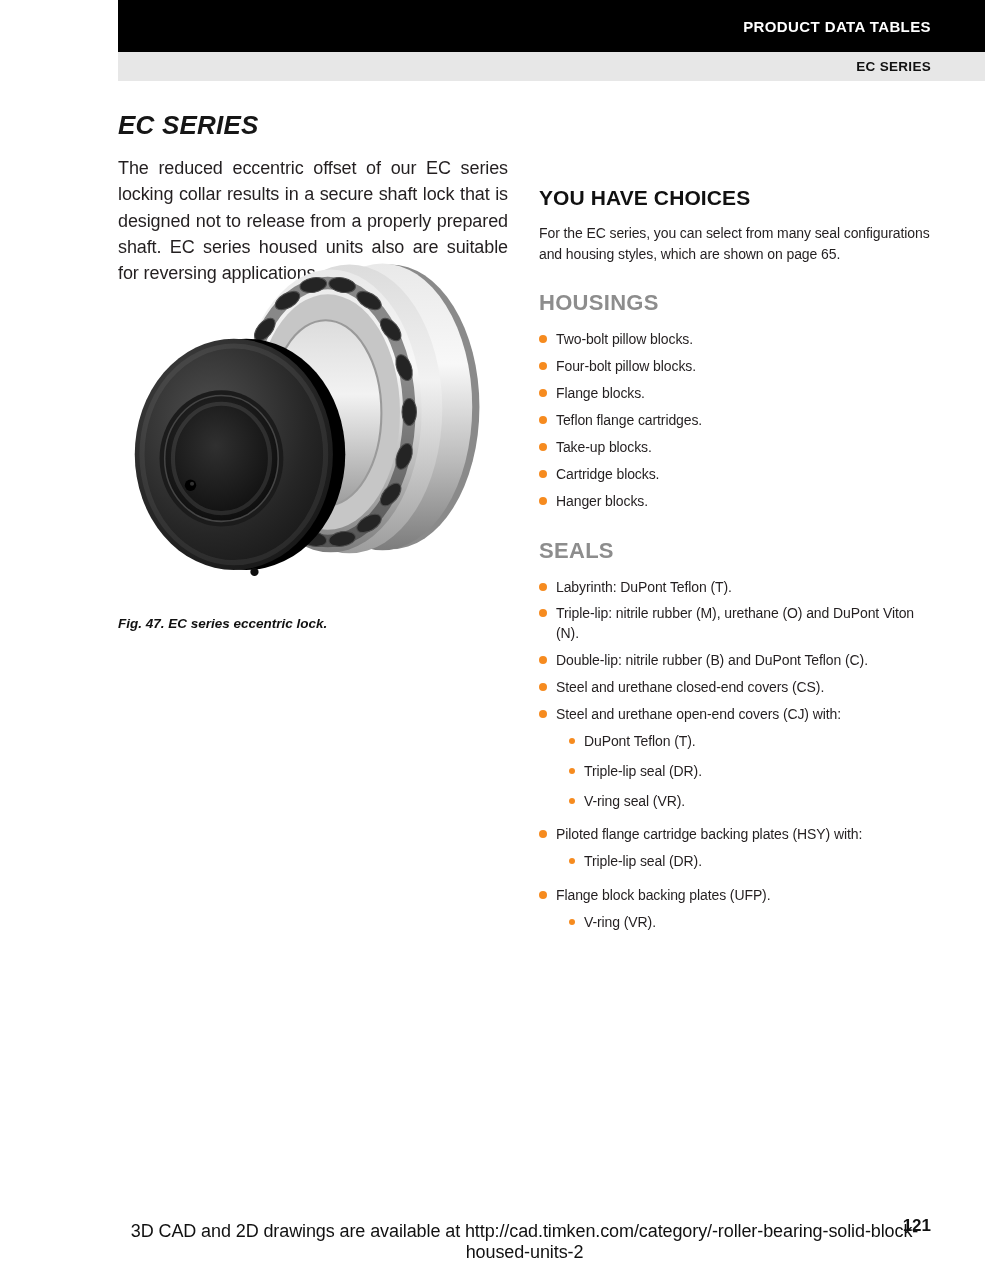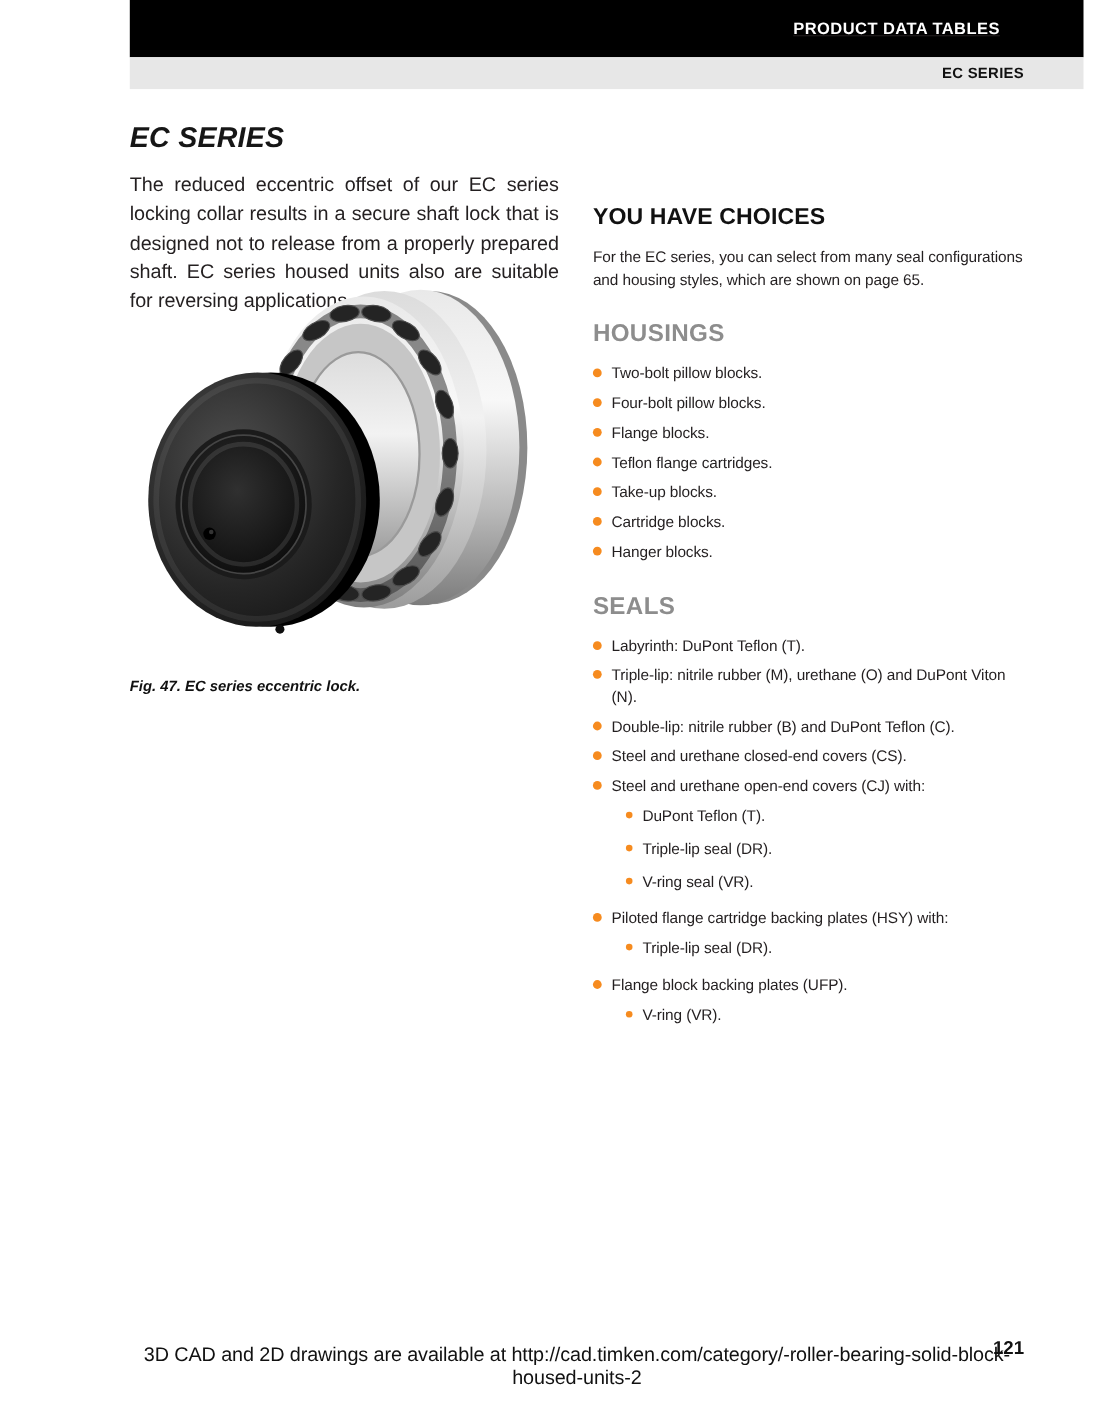--- a/index.html
+++ b/index.html
@@ -9,21 +9,21 @@
     --bar-gray:#e7e7e7;
     --text-dark:#231f20;
   }
   *{box-sizing:border-box;}
   html,body{margin:0;padding:0;background:#ffffff;}
   body{font-family:"Liberation Sans", sans-serif;color:var(--text-dark);}
   .page{position:relative;width:1000px;height:1280px;background:#ffffff;overflow:hidden;}
 
   
   .topbar{position:absolute;left:118px;top:0;width:867px;height:52px;background:var(--bar-black);
-          display:flex;align-items:center;justify-content:flex-end;padding-right:76px;text-decoration:underline;}
+          display:flex;align-items:center;justify-content:flex-end;padding-right:54px;}
   .topbar-label{color:#ffffff;font-weight:bold;font-size:15px;letter-spacing:.4px;}
   .subbar{position:absolute;left:118px;top:52px;width:867px;height:29px;background:var(--bar-gray);
           display:flex;align-items:center;justify-content:flex-end;padding-right:54px;}
   .subbar-label{color:#111;font-weight:bold;font-size:13.5px;letter-spacing:.3px;}
 
   
   .left-col{position:absolute;left:118px;top:110px;width:390px;}
   .ec-title{margin:0 0 14px 0;font-size:26px;font-style:italic;font-weight:bold;color:#161616;letter-spacing:.2px;}
   .left-intro{margin:0;font-size:18px;line-height:1.46;text-align:justify;letter-spacing:-0.1px;}
   .figure{position:absolute;left:118px;top:250px;width:372px;font-style:italic;}

